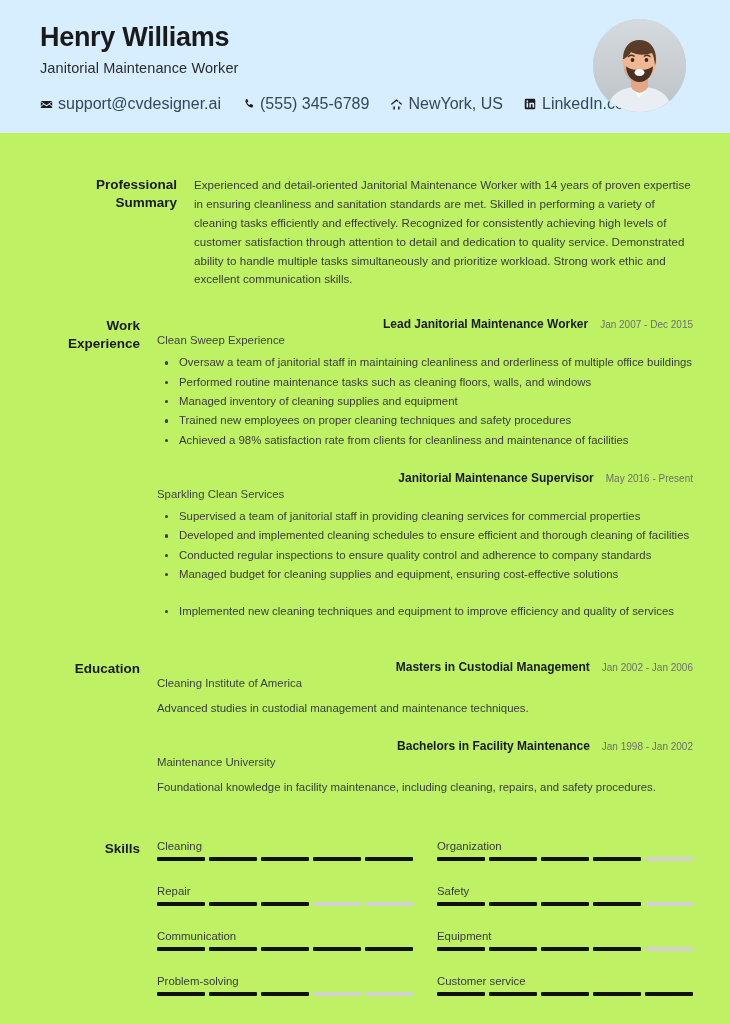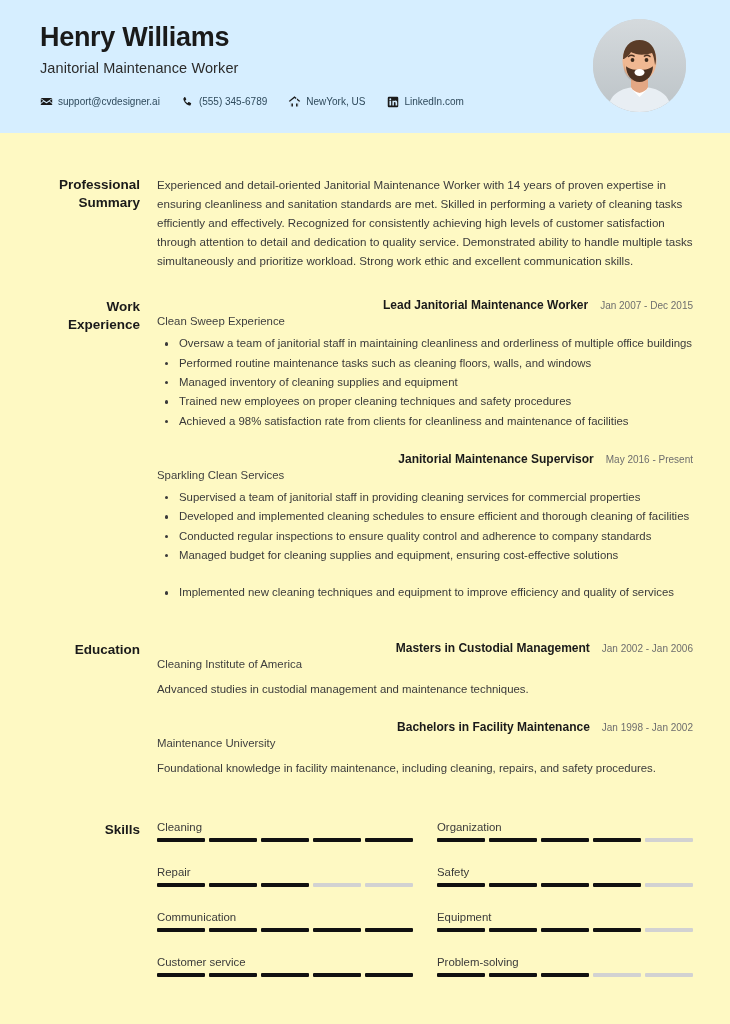--- a/index.html
+++ b/index.html
@@ -11,21 +11,21 @@
     width: 730px;
     height: 1024px;
     font-family: "Liberation Sans", sans-serif;
     color: #333333;
     overflow: hidden;
   }
   .page {
     position: relative;
     width: 730px;
     height: 1024px;
-    background: #fef9c3;
+    background: #bef264;
   }
 
   
   .header {
     position: relative;
     height: 133px;
     background: #d6eeff;
     box-sizing: border-box;
     padding: 22px 0 0 40px;
   }
@@ -40,21 +40,21 @@
   .job-title {
     font-size: 14.5px;
     color: #2b2b2b;
     margin-top: 7px;
     letter-spacing: 0.1px;
   }
   .contact-row {
     display: flex;
     align-items: center;
     margin-top: 19px;
-    font-size: 10px;
+    font-size: 16px;
     color: #2f4a5c;
   }
   .contact-item {
     display: flex;
     align-items: center;
     margin-right: 21px;
     white-space: nowrap;
   }
   .contact-item .ico {
     display: inline-flex;
@@ -92,21 +92,21 @@
     color: #1a1a1a;
     line-height: 1.33;
     padding-right: 17px;
     box-sizing: border-box;
   }
   .sec-body {
     flex: 1 1 auto;
     min-width: 0;
   }
 
-  #summary-section { margin-top: 43px; }
+  #summary-section { margin-top: 43px; margin-left: 37px; }
   .summary-text {
     font-size: 11.6px;
     line-height: 1.63;
     color: #3a3a3a;
     text-align: left;
   }
 
   #experience-section { margin-top: 28px; }
   #education-section { margin-top: 39px; }
   #skills-section { margin-top: 43px; }
@@ -396,36 +396,36 @@
             <div class="skill-name">Equipment</div>
             <div class="skill-bar">
               <div class="seg on"></div>
               <div class="seg on"></div>
               <div class="seg on"></div>
               <div class="seg on"></div>
               <div class="seg"></div>
             </div>
           </div>
           <div class="skill">
+            <div class="skill-name">Problem-solving</div>
+            <div class="skill-bar">
+              <div class="seg on"></div>
+              <div class="seg on"></div>
+              <div class="seg on"></div>
+              <div class="seg"></div>
+              <div class="seg"></div>
+            </div>
+          </div>
+          <div class="skill">
             <div class="skill-name">Customer service</div>
             <div class="skill-bar">
               <div class="seg on"></div>
               <div class="seg on"></div>
               <div class="seg on"></div>
               <div class="seg on"></div>
               <div class="seg on"></div>
             </div>
           </div>
-          <div class="skill">
-            <div class="skill-name">Problem-solving</div>
-            <div class="skill-bar">
-              <div class="seg on"></div>
-              <div class="seg on"></div>
-              <div class="seg on"></div>
-              <div class="seg"></div>
-              <div class="seg"></div>
-            </div>
-          </div>
         </div>
     </div>
   </div>
 
 </div>
 
 </body></html>

